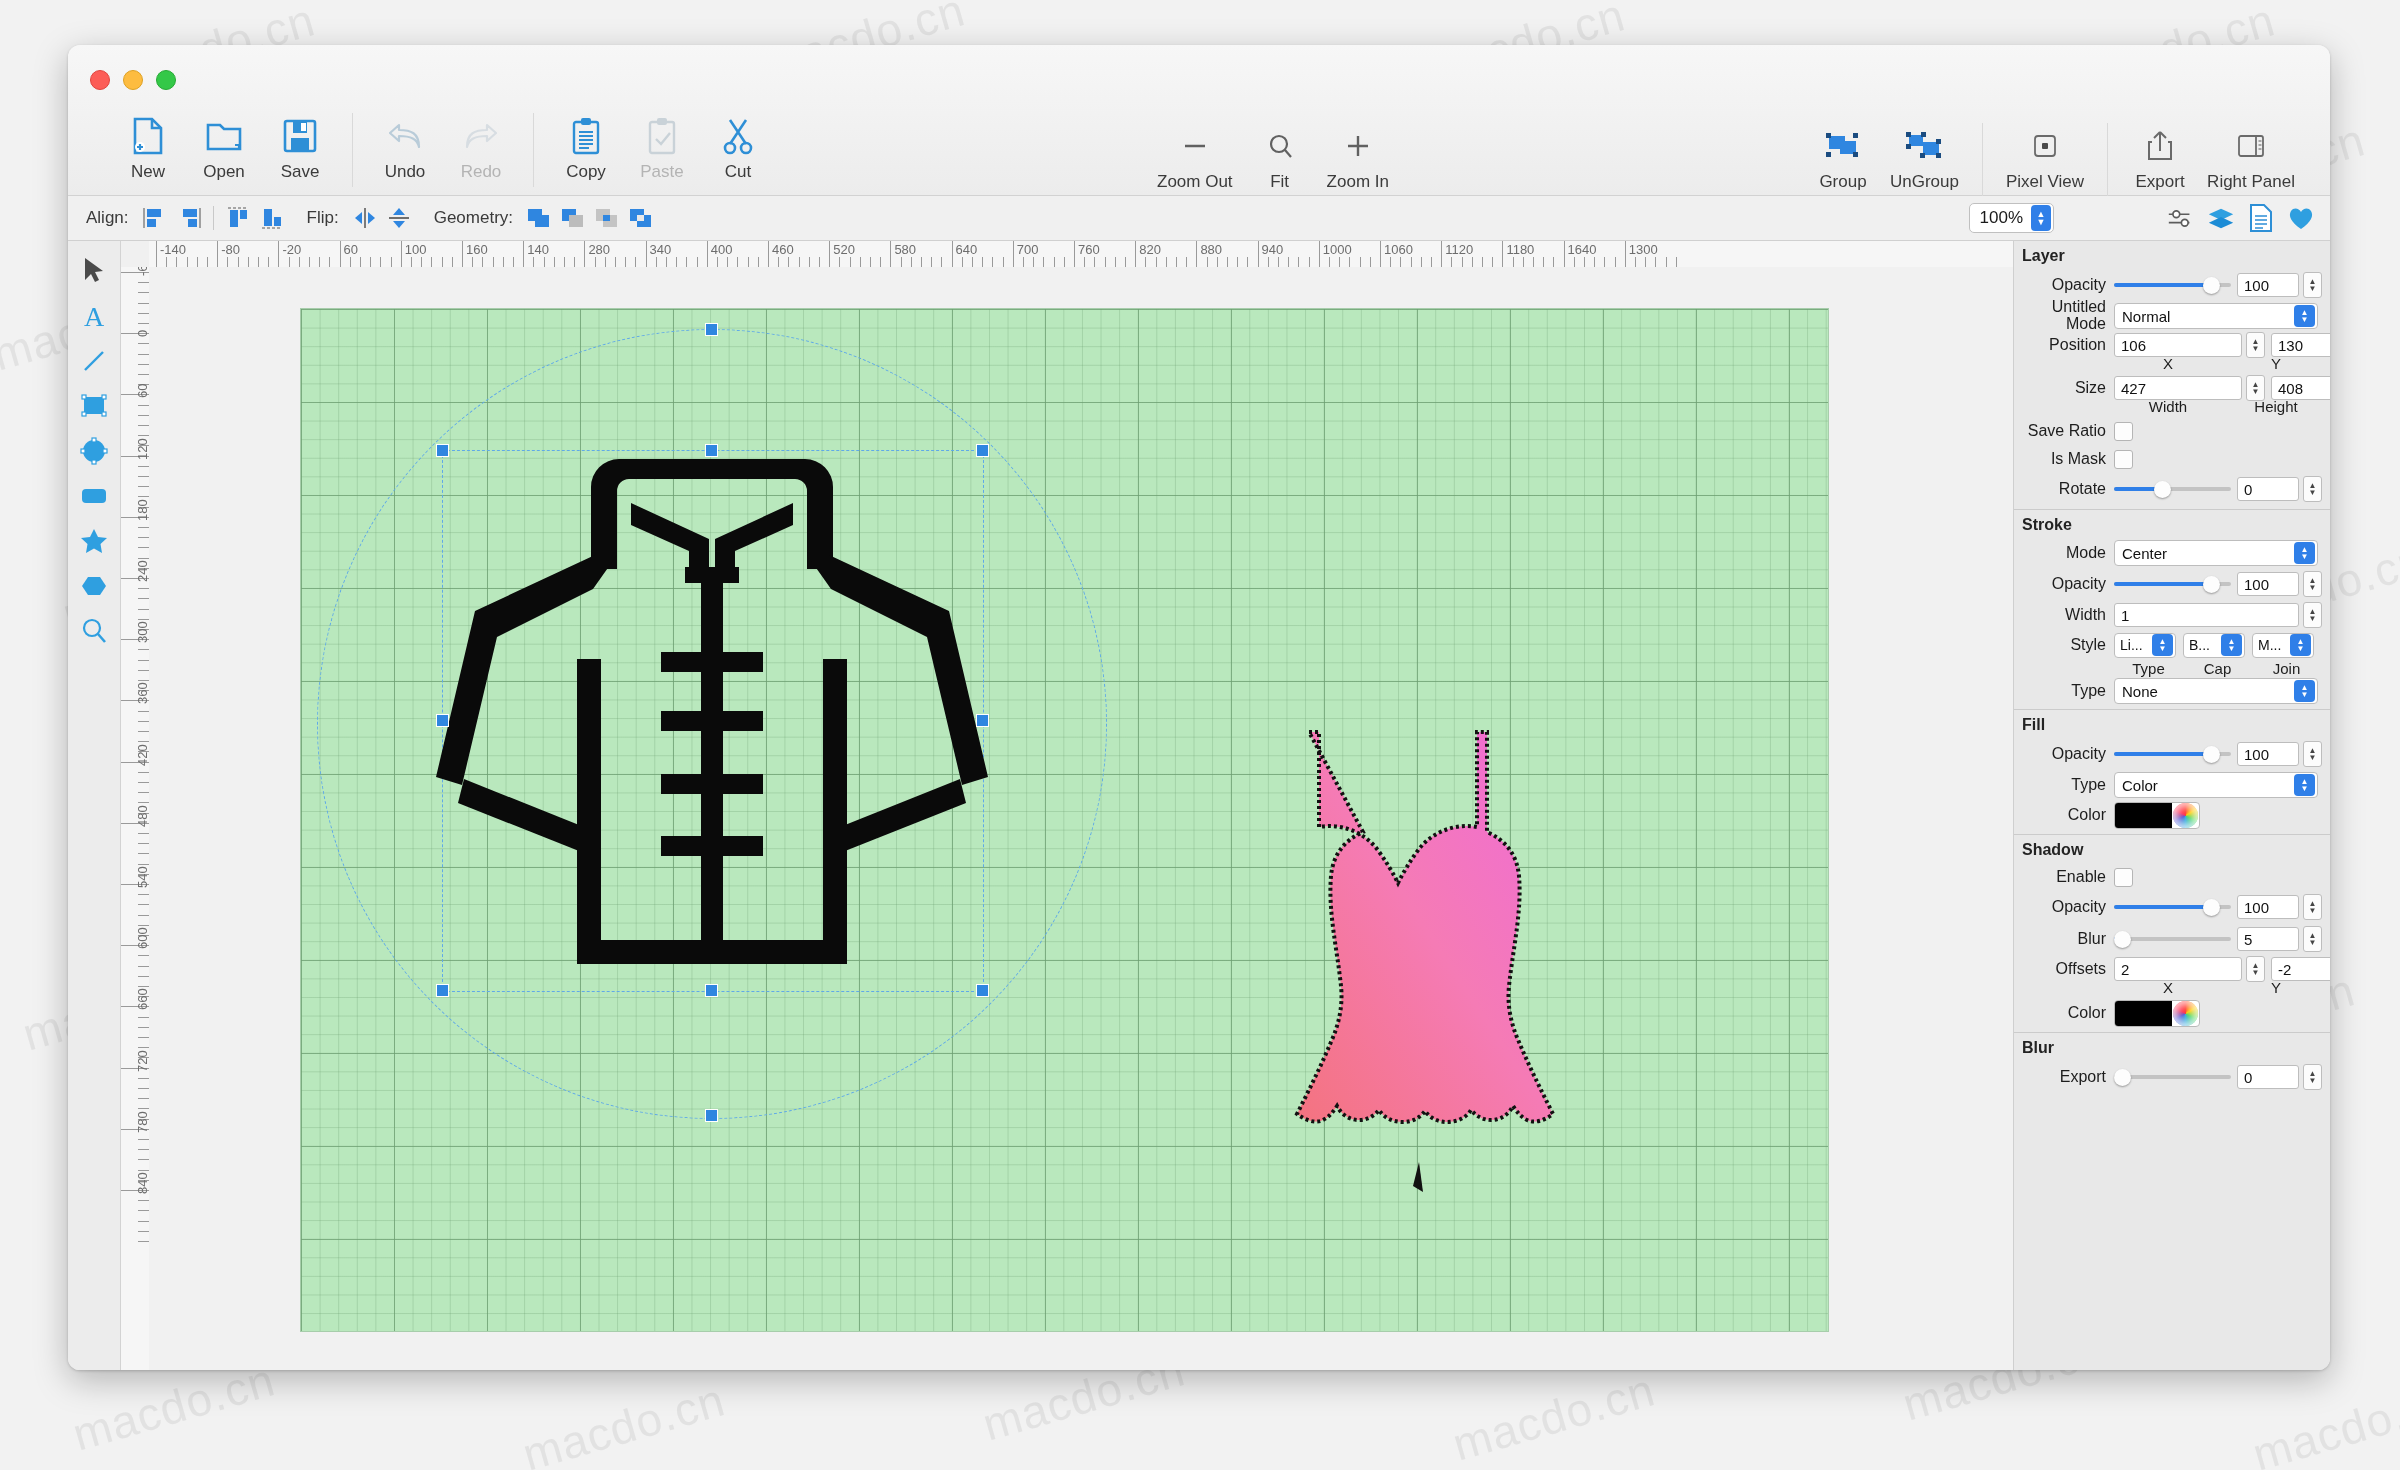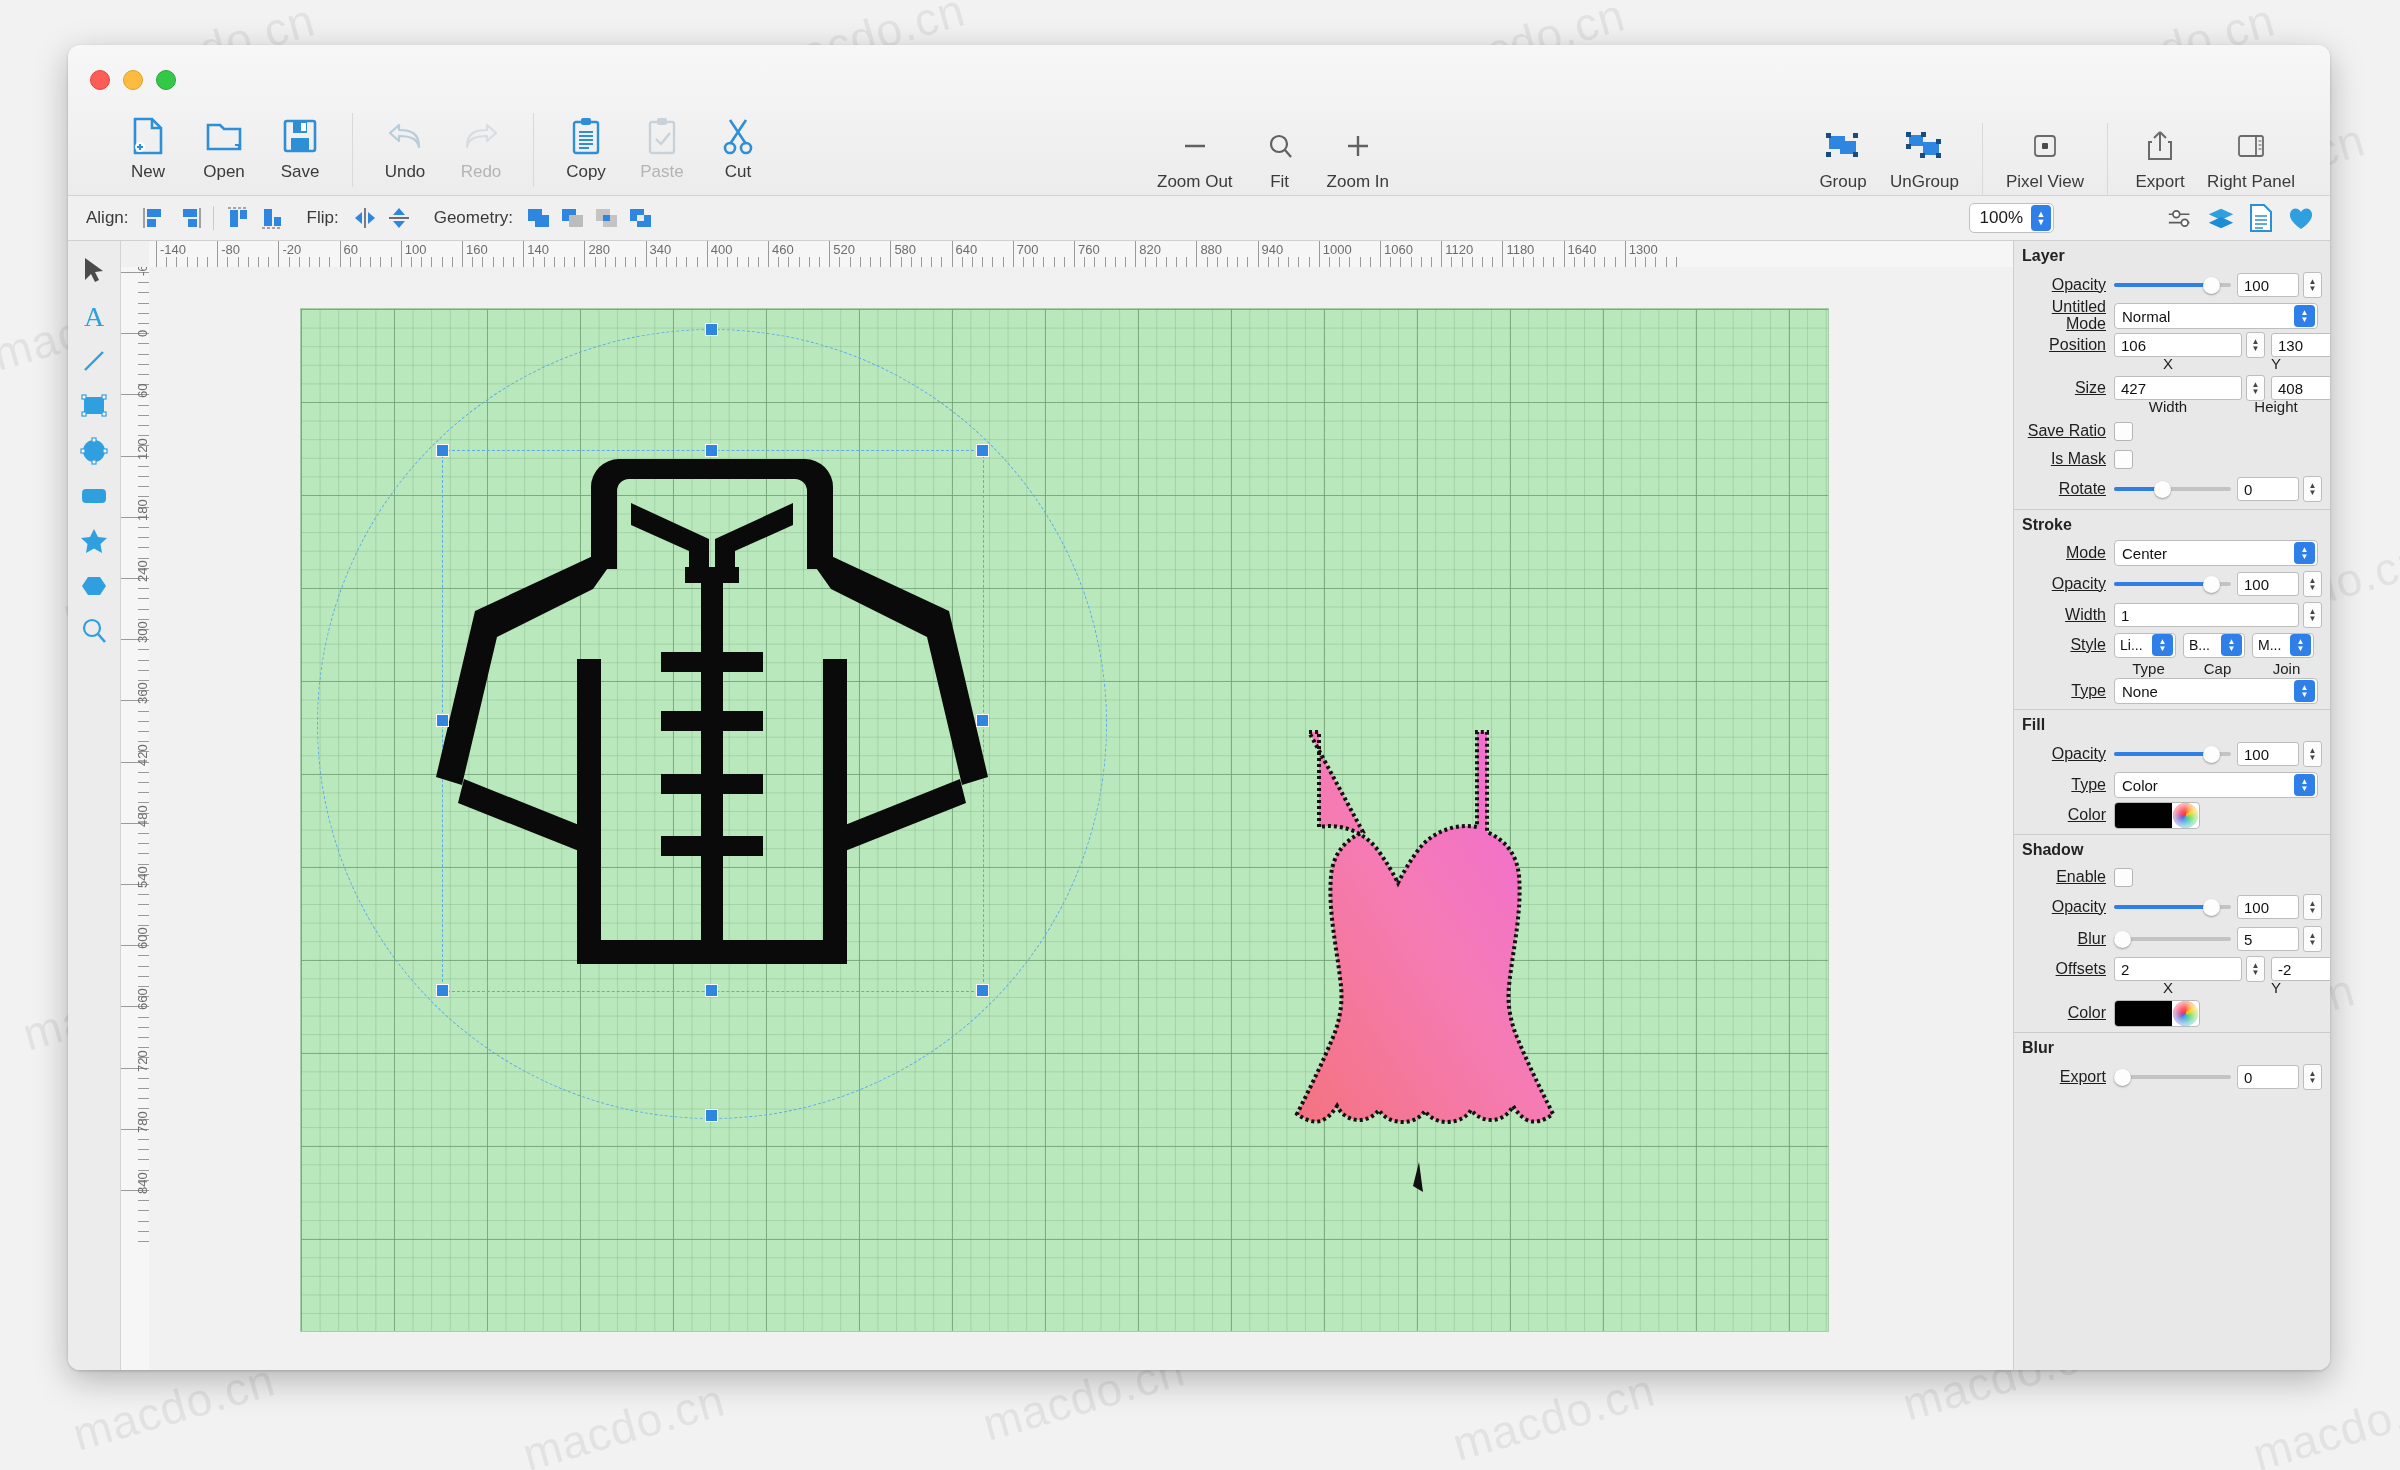--- a/index.html
+++ b/index.html
@@ -103,21 +103,21 @@
   .handle{position:absolute;width:13px;height:13px;background:#2f86e0;border:1.5px solid #ffffff;box-sizing:border-box;}
 
   
   #panel{
     width:316px;background:#e8e8e8;border-left:1px solid #cfcfcf;
     overflow:hidden;font-size:0;
   }
   .sect-title{font-size:16px;font-weight:bold;color:#232323;padding:6px 0 4px 8px;}
   .hr{height:1px;background:#cbcbcb;margin:4px 0 0 0;}
   .row{display:flex;align-items:center;height:32px;padding:0 8px 0 0;}
-  .rlabel{width:92px;text-align:right;font-size:16px;color:#1d1d1d;padding-right:8px;flex:none;line-height:1.05;text-decoration:underline;}
+  .rlabel{width:92px;text-align:right;font-size:16px;color:#1d1d1d;padding-right:8px;flex:none;line-height:1.05;}
   .slider{position:relative;flex:1;height:20px;display:flex;align-items:center;margin-right:6px;}
   .strack{position:absolute;left:0;right:0;height:4px;border-radius:2px;background:#c3c3c3;}
   .sfill{position:absolute;left:0;height:4px;border-radius:2px;background:#2f7fe8;}
   .sknob{position:absolute;width:17px;height:17px;border-radius:50%;background:#fdfdfd;box-shadow:0 1px 2px rgba(0,0,0,.35);}
   .numfield{
     width:62px;height:24px;background:#fff;border:1px solid #bdbdbd;border-radius:3px;
     font-size:15px;color:#111;display:flex;align-items:center;padding-left:6px;box-sizing:border-box;flex:none;
   }
   .numfield.wide{width:128px;}
   .numfield.xwide{width:196px;}

